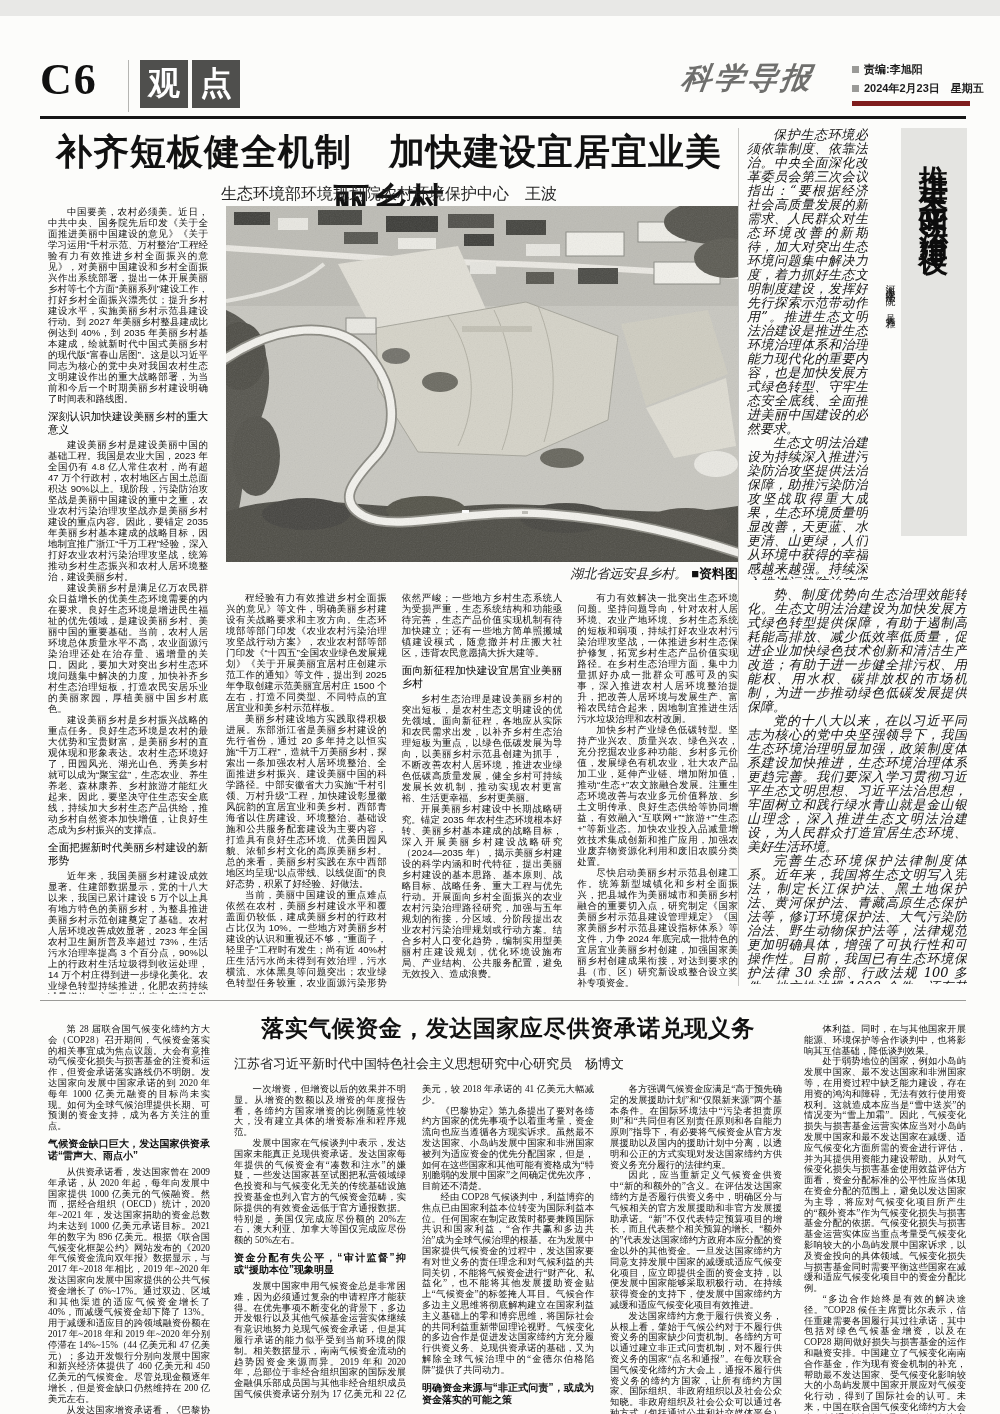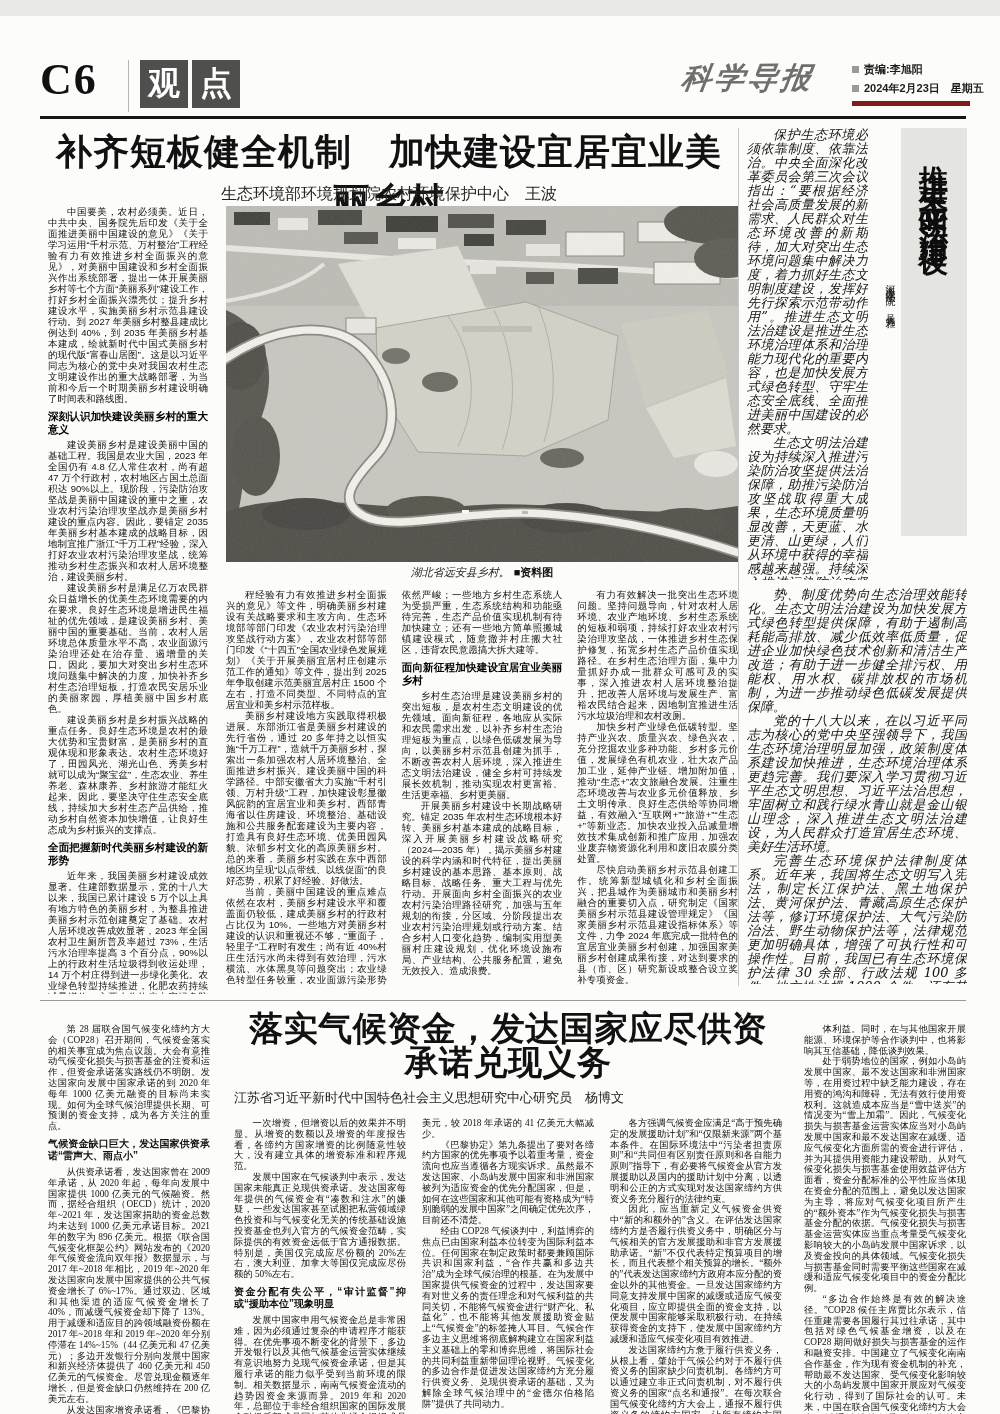--- a/index.html
+++ b/index.html
@@ -21,26 +21,26 @@
   .bullet-sq{display:inline-block;width:7px;height:7px;background:#9a9a97;margin-right:5px;flex:0 0 auto;}
   .header-rule{position:absolute;left:40px;top:100px;width:926px;height:3px;background:#161616;}
   
   .top-headline{position:absolute;left:40px;top:112px;width:698px;text-align:center;
         font-size:36px;font-weight:800;letter-spacing:1px;}
   .top-byline{position:absolute;left:40px;top:168px;width:698px;text-align:center;
         font-size:16px;color:#222;}
   .top-body{position:absolute;left:48px;top:190px;width:690px;height:788px;}
   .news{font-size:9.5px;line-height:11px;text-align:justify;}
   .news p{margin:0;text-indent:2em;}
-  .news h4{margin:6px 0 4px;font-size:10.6px;line-height:12.5px;font-weight:700;
+  .news h4{margin:6px 0 4px;font-size:10.6px;line-height:12.5px;font-weight:400;
         text-indent:0;font-style:normal;color:#000;}
   .top-col1{position:absolute;left:0;top:0;width:160px;height:788px;overflow:hidden;}
   .top-right{position:absolute;left:178px;top:0;width:512px;}
   .photo-wrap{width:512px;height:356px;overflow:hidden;background:#c8c7c0;}
-  .photo-caption{margin-top:3px;text-align:center;font-size:11px;}
+  .photo-caption{margin-top:3px;text-align:right;font-size:13px;}
   .cap-text{font-family:"DejaVu Serif",serif;font-style:italic;color:#222;}
   .cap-credit{font-weight:700;margin-left:4px;}
   .top-cols{margin-top:9px;height:400px;overflow:hidden;column-count:3;column-gap:15px;}
   
   .side-vline{position:absolute;left:738px;top:112px;width:1px;height:858px;background:#c7c7c4;}
   .sidebar{position:absolute;left:747px;top:112px;width:220px;height:858px;}
   .side-text{font-family:"DejaVu Serif",serif;font-style:italic;font-size:13px;
         line-height:14px;text-align:justify;}
   .side-text p{margin:0;text-indent:2em;}
   .side-part1{display:flex;height:452px;overflow:hidden;}
@@ -55,21 +55,21 @@
         font-weight:800;letter-spacing:9px;color:#0d0d0d;}
   .side-part2{margin-top:8px;height:396px;overflow:hidden;}
   
   .bottom-rule{position:absolute;left:40px;top:984px;width:926px;height:1px;background:#9a9a97;}
   .bottom{position:absolute;left:48px;top:996px;width:918px;height:410px;}
   .b-news{font-size:9.3px;line-height:10.8px;text-align:justify;}
   .b-news p{margin:0;text-indent:2em;font-family:Liberation Serif, serif;}
   .b-news h4{margin:6px 0 4px;font-size:10px;line-height:12.5px;font-weight:700;text-indent:0;}
   .b-col1{position:absolute;left:0;top:12px;width:162px;height:398px;overflow:hidden;}
   .b-center{position:absolute;left:186px;top:0;width:548px;}
-  .b-headline{font-family:"Liberation Serif",serif;font-weight:900;font-size:34px;
+  .b-headline{font-family:"Liberation Serif",serif;font-weight:900;font-size:23px;
         letter-spacing:0.5px;text-align:center;line-height:34px;}
   .b-byline{font-size:13px;color:#222;margin-top:9px;}
   .b-cols{margin-top:11px;height:336px;overflow:hidden;column-count:3;column-gap:16px;}
   .b-col5{position:absolute;left:756px;top:12px;width:162px;height:398px;overflow:hidden;}
 </style>
 </head>
 <body>
 
 <div class="page">
 
@@ -173,21 +173,21 @@
         </svg>
       </div>
       <div class="photo-caption">
         <span class="cap-text">湖北省远安县乡村。</span><span class="cap-credit">■资料图</span>
       </div>
       <div class="top-cols news">
           <p>程经验有力有效推进乡村全面振兴的意见》等文件，明确美丽乡村建设有关战略要求和主攻方向。生态环境部等部门印发《农业农村污染治理攻坚战行动方案》，农业农村部等部门印发《“十四五”全国农业绿色发展规划》《关于开展美丽宜居村庄创建示范工作的通知》等文件，提出到 2025 年争取创建示范美丽宜居村庄 1500 个左右，打造不同类型、不同特点的宜居宜业和美乡村示范样板。</p>
           <p>美丽乡村建设地方实践取得积极进展。东部浙江省是美丽乡村建设的先行省份，通过 20 多年持之以恒实施“千万工程”，造就千万美丽乡村，探索出一条加强农村人居环境整治、全面推进乡村振兴、建设美丽中国的科学路径。中部安徽省大力实施“千村引领、万村升级”工程，加快建设彰显徽风皖韵的宜居宜业和美乡村。西部青海省以住房建设、环境整治、基础设施和公共服务配套建设为主要内容，打造具有良好生态环境、优美田园风貌、浓郁乡村文化的高原美丽乡村。总的来看，美丽乡村实践在东中西部地区均呈现“以点带线、以线促面”的良好态势，积累了好经验、好做法。</p>
           <p>当前，美丽中国建设的重点难点依然在农村，美丽乡村建设水平和覆盖面仍较低，建成美丽乡村的行政村占比仅为 10%。一些地方对美丽乡村建设的认识和重视还不够，“重面子，轻里子”工程时有发生；尚有近 40%村庄生活污水尚未得到有效治理，污水横流、水体黑臭等问题突出；农业绿色转型任务较重，农业面源污染形势依然严峻；一些地方乡村生态系统人为受损严重，生态系统结构和功能亟待完善，生态产品价值实现机制有待加快建立；还有一些地方简单照搬城镇建设模式，随意撤并村庄搬大社区，违背农民意愿搞大拆大建等。</p>
           <h4>面向新征程加快建设宜居宜业美丽乡村</h4>
-          <p>乡村生态治理是建设美丽乡村的突出短板，是农村生态文明建设的优先领域。面向新征程，各地应从实际和农民需求出发，以补齐乡村生态治理短板为重点，以绿色低碳发展为导向，以美丽乡村示范县创建为抓手，不断改善农村人居环境，深入推进生态文明法治建设，健全乡村可持续发展长效机制，推动实现农村更富裕、生活更幸福、乡村更美丽。</p>
+          <p>乡村生态治理是建设美丽乡村的突出短板，是农村生态文明建设的优先领域。面向新征程，各地应从实际和农民需求出发，以补齐乡村生态治理短板为重点，以绿色低碳发展为导向，以美丽乡村示范县创建为抓手，不断改善农村人居环境，推进农业绿色低碳高质量发展，健全乡村可持续发展长效机制，推动实现农村更富裕、生活更幸福、乡村更美丽。</p>
           <p>开展美丽乡村建设中长期战略研究。锚定 2035 年农村生态环境根本好转、美丽乡村基本建成的战略目标，深入开展美丽乡村建设战略研究（2024—2035 年），揭示美丽乡村建设的科学内涵和时代特征，提出美丽乡村建设的基本思路、基本原则、战略目标、战略任务、重大工程与优先行动。开展面向乡村全面振兴的农业农村污染治理路径研究，加强与五年规划的衔接，分区域、分阶段提出农业农村污染治理规划或行动方案。结合乡村人口变化趋势，编制实用型美丽村庄建设规划，优化环境设施布局、产业结构、公共服务配置，避免无效投入、造成浪费。</p>
           <p>有力有效解决一批突出生态环境问题。坚持问题导向，针对农村人居环境、农业产地环境、乡村生态系统的短板和弱项，持续打好农业农村污染治理攻坚战，一体推进乡村生态保护修复，拓宽乡村生态产品价值实现路径。在乡村生态治理方面，集中力量抓好办成一批群众可感可及的实事，深入推进农村人居环境整治提升，把改善人居环境与发展生产、富裕农民结合起来，因地制宜推进生活污水垃圾治理和农村改厕。</p>
           <p>加快乡村产业绿色低碳转型。坚持产业兴农、质量兴农、绿色兴农，充分挖掘农业多种功能、乡村多元价值，发展绿色有机农业，壮大农产品加工业，延伸产业链、增加附加值，推动“生态+”农文旅融合发展。注重生态环境改善与农业多元价值释放、乡土文明传承、良好生态供给等协同增益，有效融入“互联网+”“旅游+”“生态+”等新业态。加快农业投入品减量增效技术集成创新和推广应用，加强农业废弃物资源化利用和废旧农膜分类处置。</p>
           <p>尽快启动美丽乡村示范县创建工作。统筹新型城镇化和乡村全面振兴，把县城作为美丽城市和美丽乡村融合的重要切入点，研究制定《国家美丽乡村示范县建设管理规定》《国家美丽乡村示范县建设指标体系》等文件，力争 2024 年底完成一批特色的宜居宜业美丽乡村创建，加强国家美丽乡村创建成果衔接，对达到要求的县（市、区）研究新设或整合设立奖补专项资金。</p>
         </div>
     </div>
   </div>
 
   <div class="side-vline"></div>
   <div class="sidebar">

